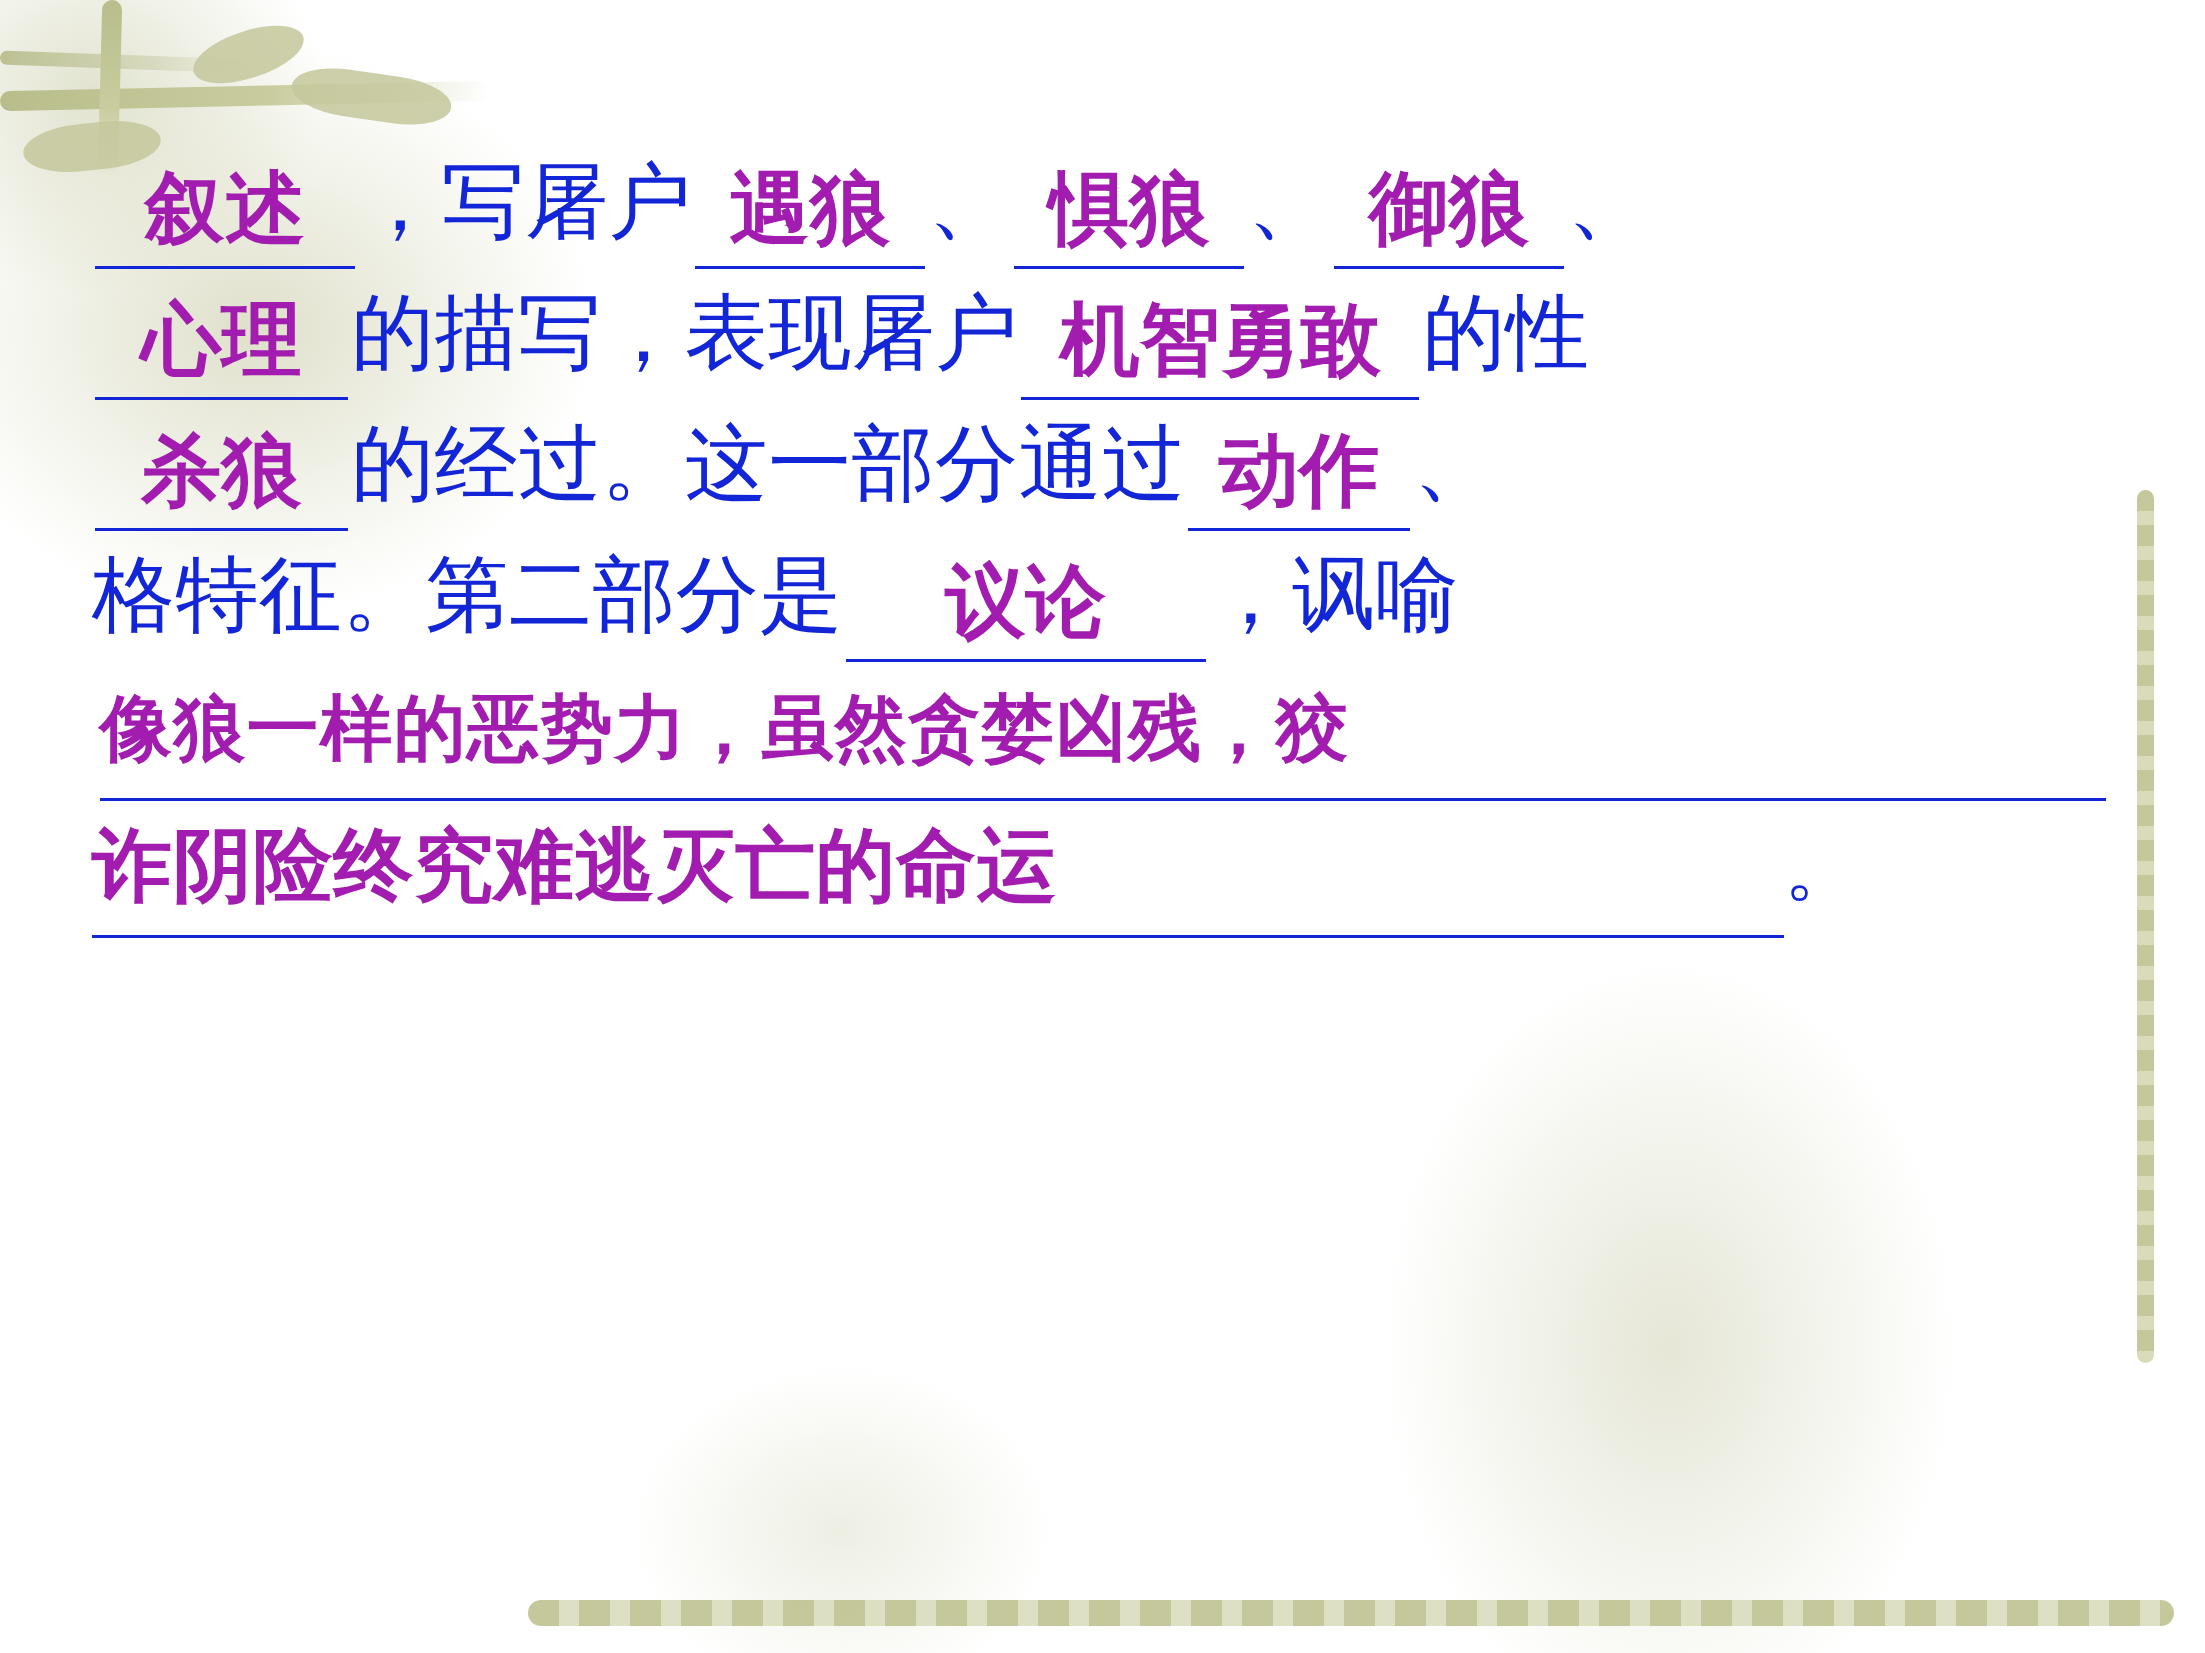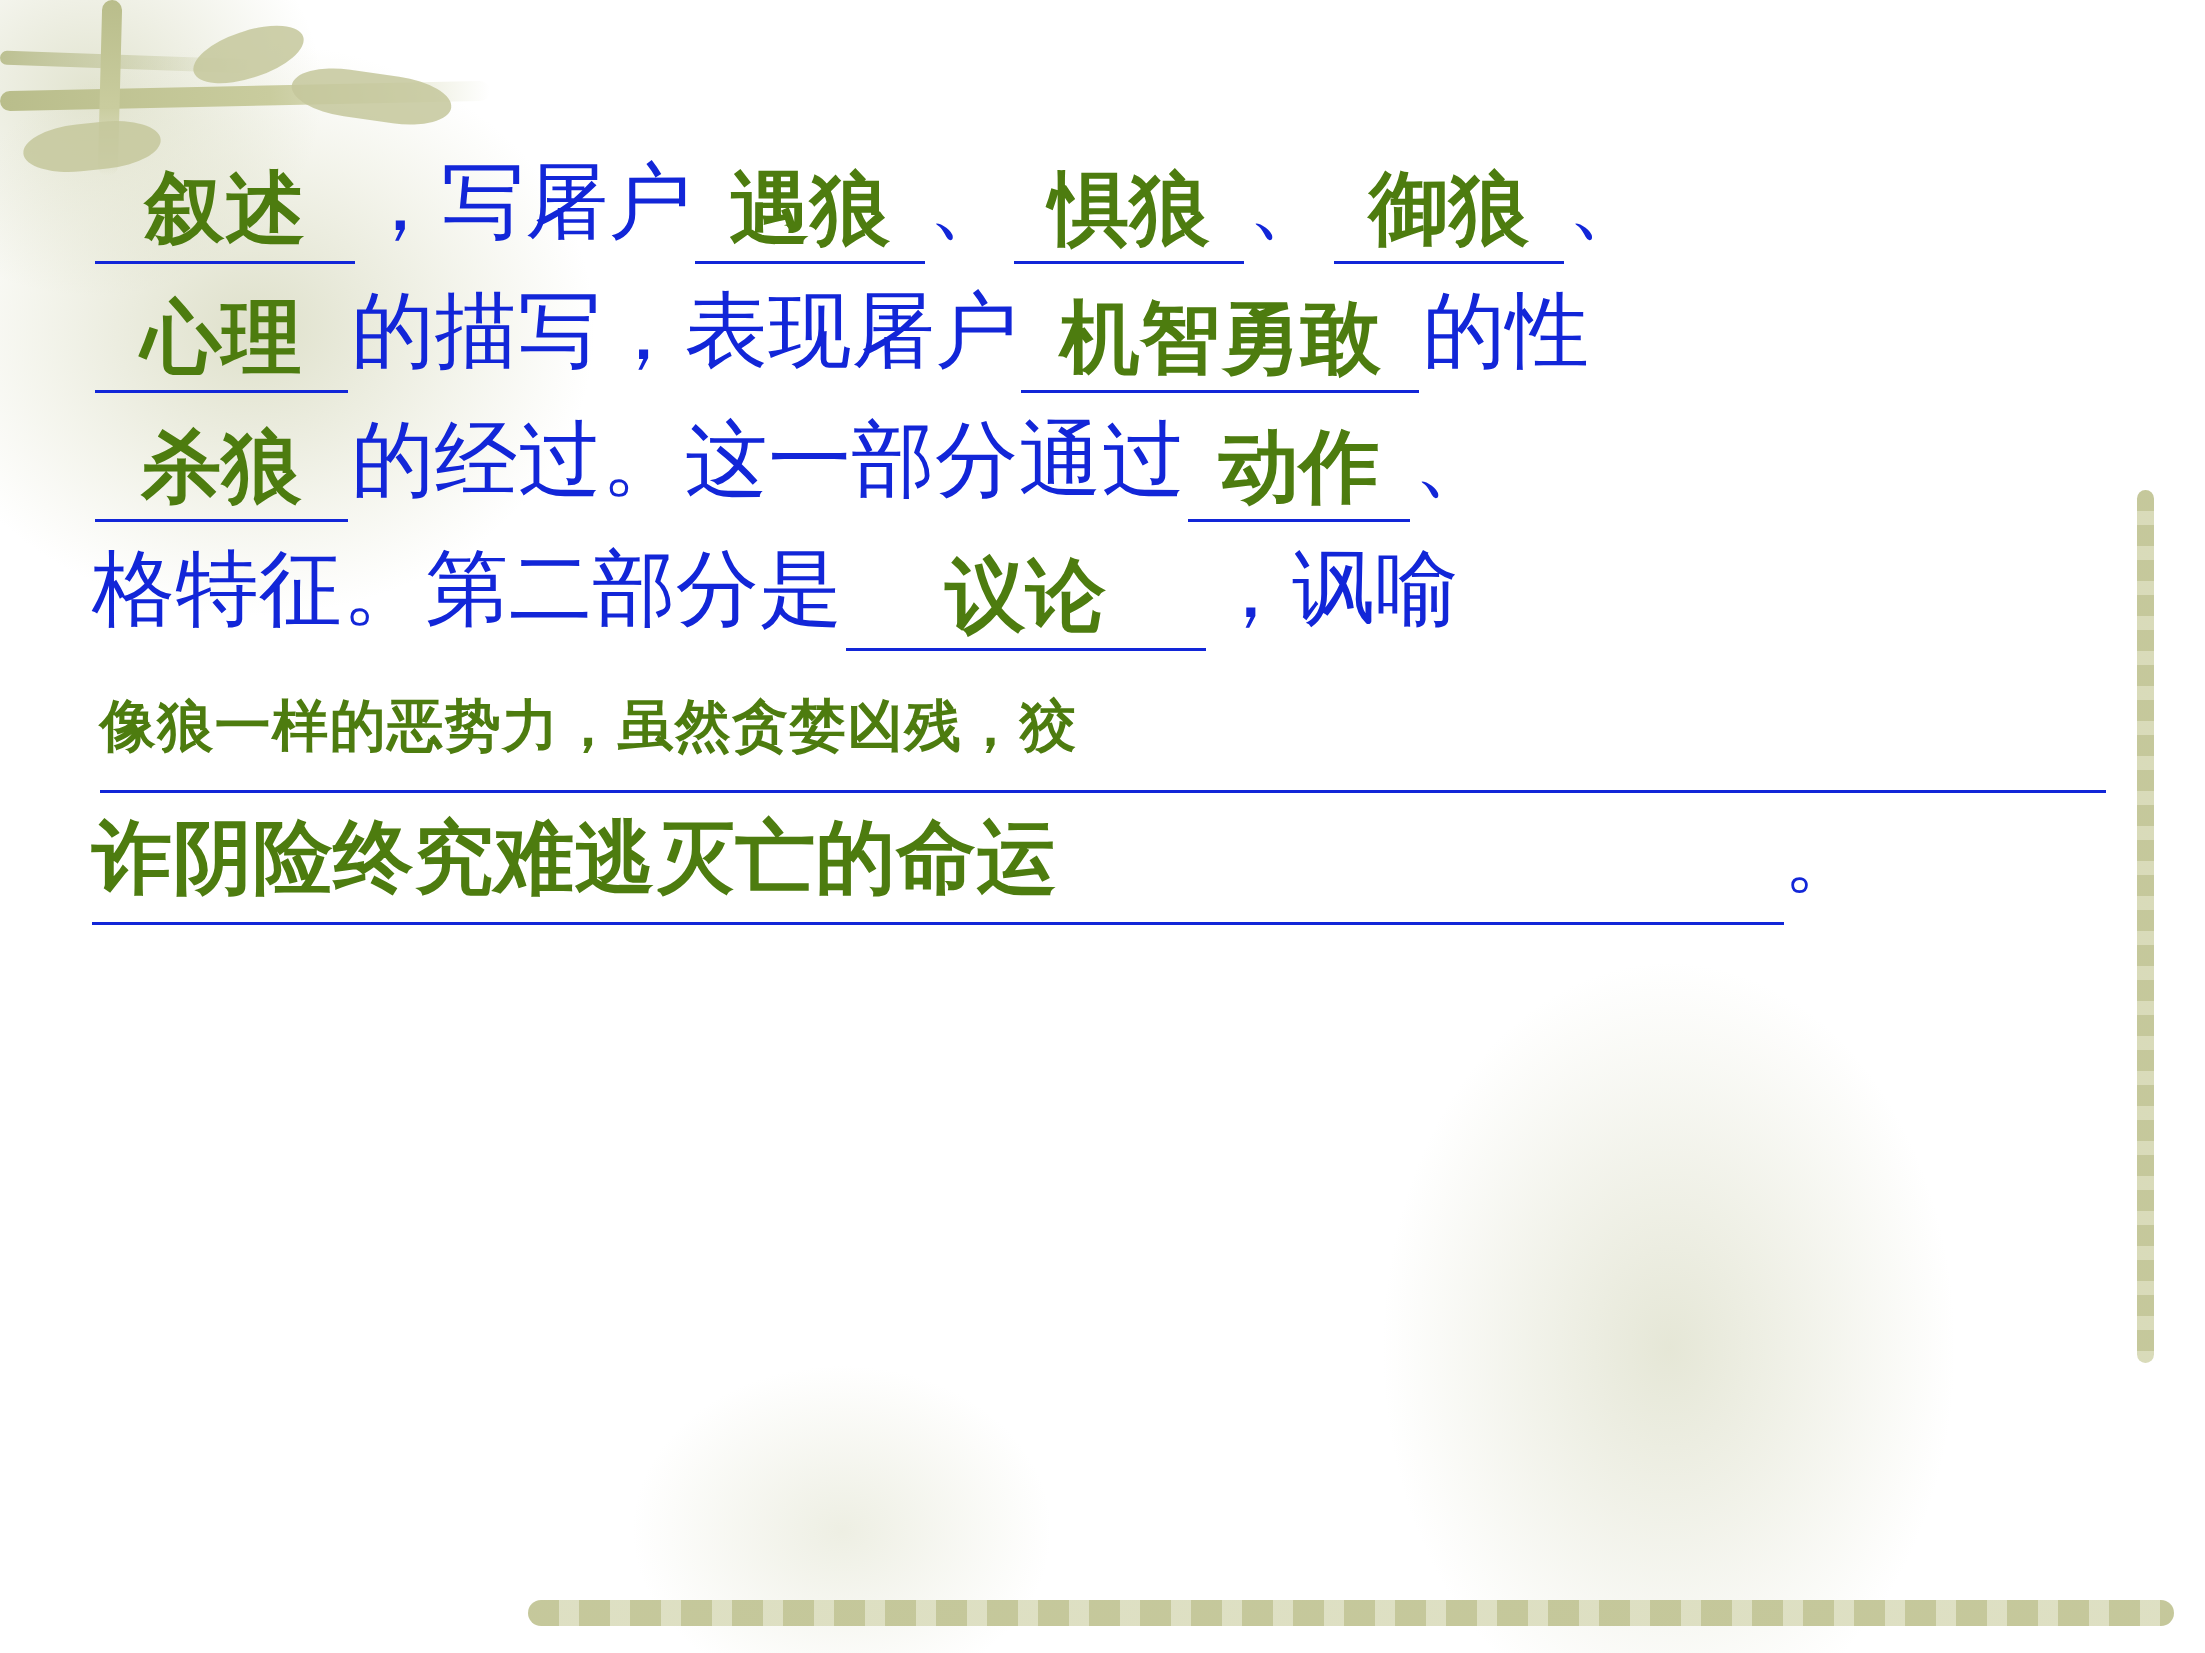--- a/index.html
+++ b/index.html
@@ -91,22 +91,22 @@
     line-height: 129px;
     color: #1226d8;
     letter-spacing: 0.4px;
   }
   .line {
     white-space: nowrap;
     display: block;
   }
   .blue { color: #1226d8; }
   .red {
-    color: #4d7c0f;
-    font-family: Liberation Serif, serif;
+    color: #a21caf;
+    font-family: Liberation Mono, monospace;
     font-weight: bold;
     font-size: 80px;
   }
 
   
   .ans {
     position: relative;
     display: inline-block;
     text-align: center;
     vertical-align: baseline;
@@ -126,21 +126,21 @@
   
   .long-ans {
     display: block;
     border-bottom: 3.8px solid #1226d8;
     width: 2006px;
     margin-left: 7.7px;
     line-height: 127px;
     white-space: nowrap;
   }
   .long-ans .red {
-    font-size: 56px;
+    font-size: 72px;
     letter-spacing: 1.5px;
   }
   .long-ans-2 {
     display: inline-block;
     border-bottom: 3.8px solid #1226d8;
     width: 1692px;
     line-height: 127px;
     white-space: nowrap;
   }
   .tail-period {

